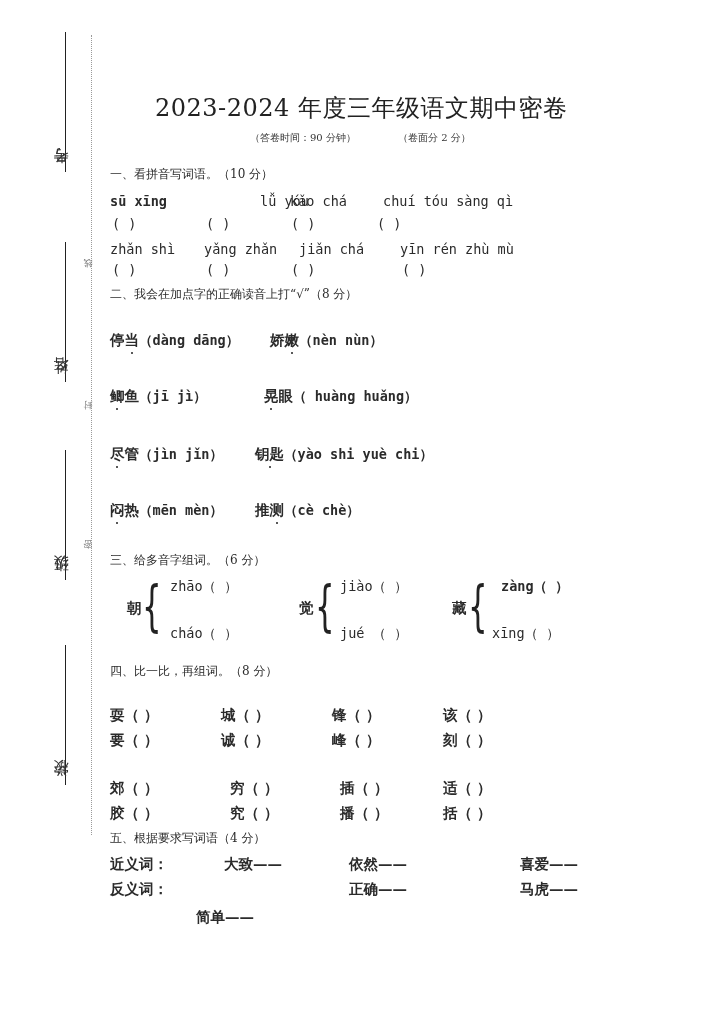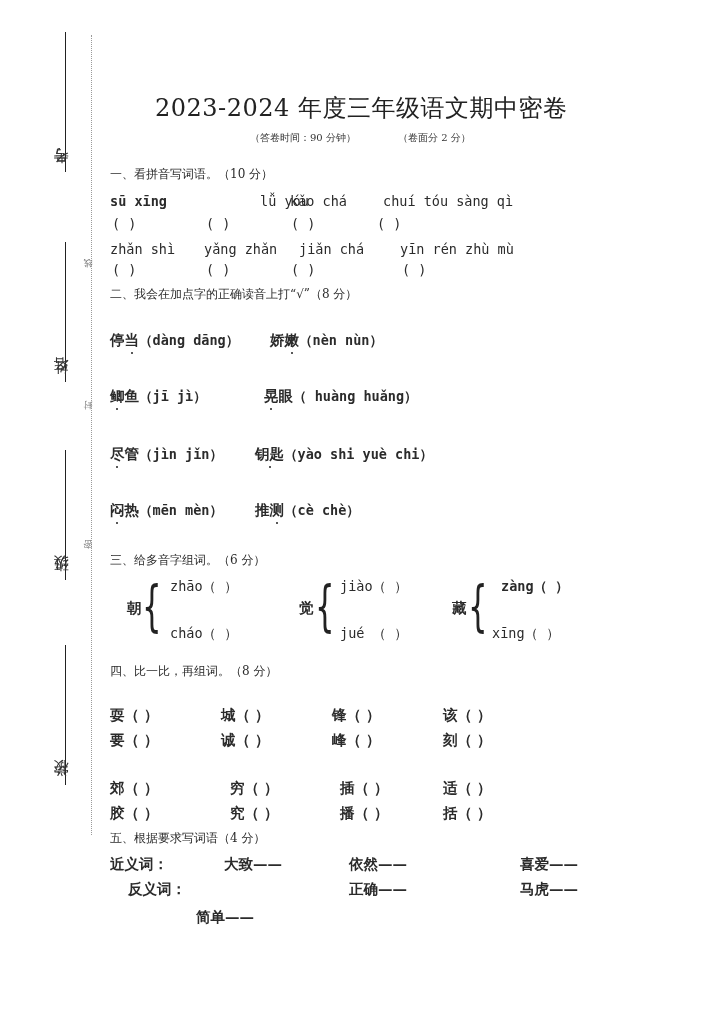--- a/index.html
+++ b/index.html
@@ -129,16 +129,16 @@
 <div class="abs txt" style="left:340px;top:804px;">播（      ）</div>
 <div class="abs txt" style="left:443px;top:804px;">括（      ）</div>
 
 <div class="abs sec" style="left:110px;top:830px;">五、根据要求写词语（4 分）</div>
 
 <div class="abs txt" style="left:110px;top:855px;">近义词：</div>
 <div class="abs txt" style="left:192px;top:855px;margin-left:32px;">大致——</div>
 <div class="abs txt" style="left:349px;top:855px;">依然——</div>
 <div class="abs txt" style="left:520px;top:855px;">喜爱——</div>
 
-<div class="abs txt" style="left:110px;top:880px;margin-left:18px;">反义词：</div>
+<div class="abs txt" style="left:110px;top:880px;">反义词：</div>
 <div class="abs txt" style="left:196px;top:908px;">简单——</div>
 <div class="abs txt" style="left:349px;top:880px;">正确——</div>
 <div class="abs txt" style="left:520px;top:880px;">马虎——</div>
 
 </body></html>

